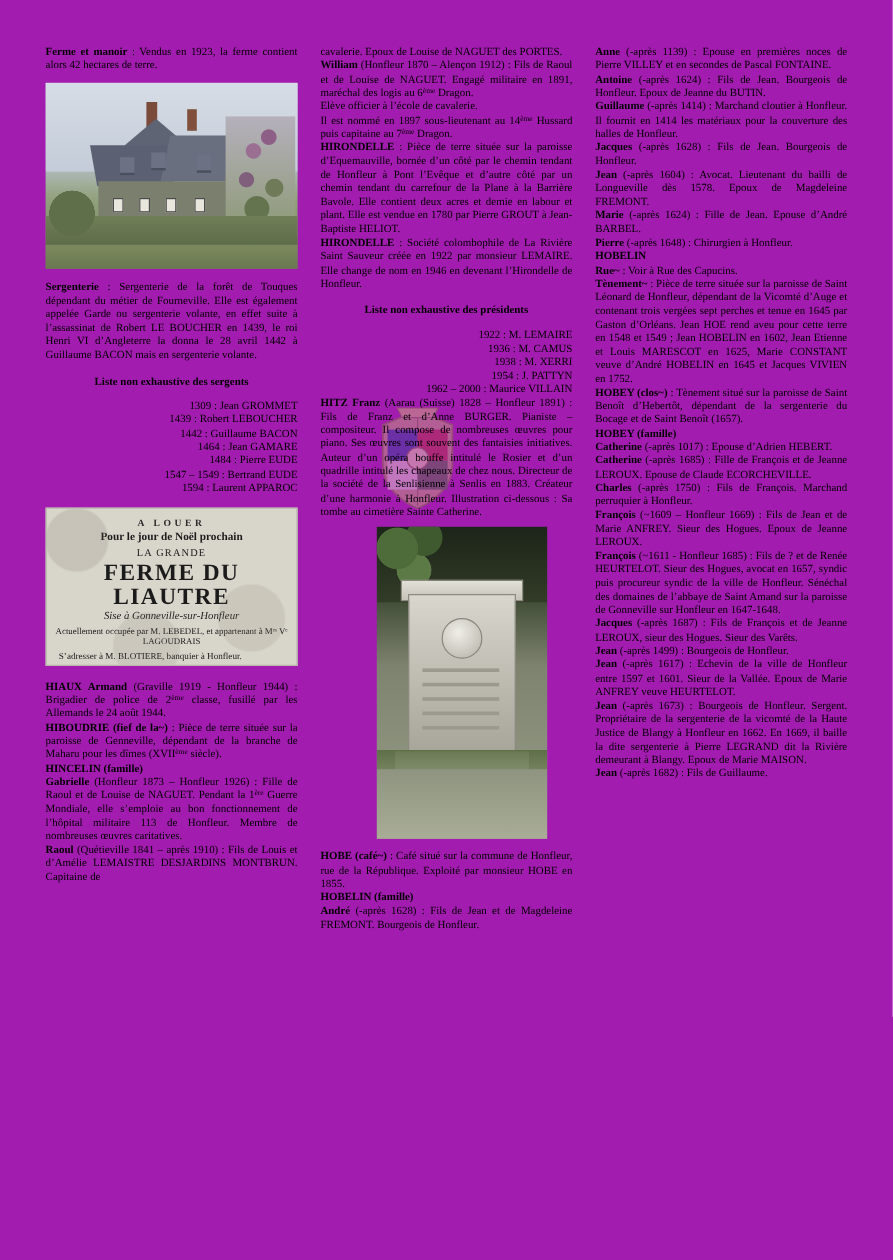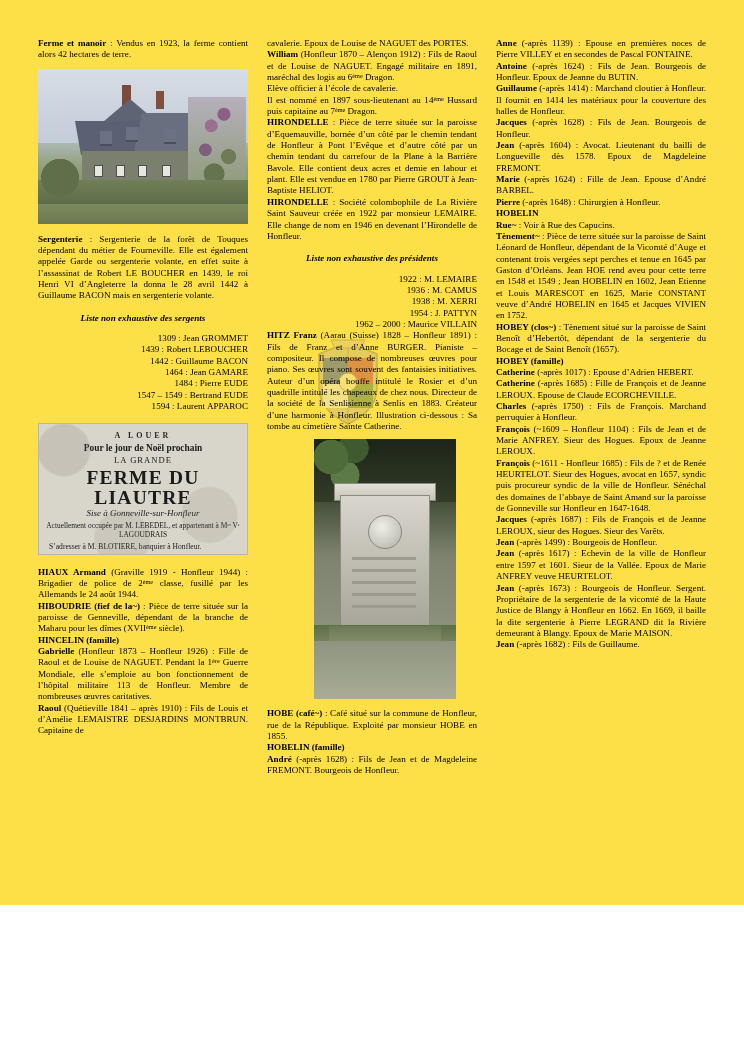--- a/index.html
+++ b/index.html
@@ -13,22 +13,22 @@
     height: 1050px;
     font-family: "Liberation Serif", "DejaVu Serif", serif;
     color: #000000;
     position: relative;
     overflow: hidden;
   }
   .page {
     position: absolute;
     left: 0; top: 0;
     width: 744px;
-    height: 905px;
-    background: #fde047;
+    height: 1050px;
+    background: #a21caf;
   }
   .columns {
     position: absolute;
     left: 38px;
     top: 38px;
     width: 668px;
     height: 975px;
     display: flex;
     flex-direction: row;
     gap: 19px;
@@ -53,21 +53,20 @@
   }
   sup {
     font-size: 6.2px;
     vertical-align: 0.38em;
     line-height: 0;
   }
   .ctr {
     text-align: center;
     font-weight: bold;
     margin: 11px 0 9px 0;
-    font-style: italic;
   }
   .listline {
     text-align: right;
     margin: 0;
   }
   .list-block {
     margin-bottom: 0;
   }
   
   .photo-manoir {
@@ -467,21 +466,21 @@
         <p class="e gap"><b>HOBEY (clos~)</b><span> : </span><span>Tènement situé sur la paroisse de Saint Benoît d’Hebertôt, dépendant de la sergenterie du Bocage et de Saint Benoît (1657).</span></p>
 
         <p class="e gap"><b>HOBEY (famille)</b></p>
 
         <p class="e"><b>Catherine</b> <span>(-après 1017)</span><span> : </span><span>Epouse d’Adrien HEBERT.</span></p>
 
         <p class="e"><b>Catherine</b> <span>(-après 1685)</span><span> : </span><span>Fille de François et de Jeanne LEROUX. Epouse de Claude ECORCHEVILLE.</span></p>
 
         <p class="e"><b>Charles</b> <span>(-après 1750)</span><span> : </span><span>Fils de François. Marchand perruquier à Honfleur.</span></p>
 
-        <p class="e"><b>François</b> <span>(~1609 – Honfleur 1104)</span><span> : </span><span>Fils de Jean et de Marie ANFREY. Sieur des Hogues. Epoux de Jeanne LEROUX.</span></p>
+        <p class="e"><b>François</b> <span>(~1609 – Honfleur 1669)</span><span> : </span><span>Fils de Jean et de Marie ANFREY. Sieur des Hogues. Epoux de Jeanne LEROUX.</span></p>
 
         <p class="e"><b>François</b> <span>(~1611 - Honfleur 1685)</span><span> : </span><span>Fils de ? et de Renée HEURTELOT. Sieur des Hogues, avocat en 1657, syndic puis procureur syndic de la ville de Honfleur. Sénéchal des domaines de l’abbaye de Saint Amand sur la paroisse de Gonneville sur Honfleur en 1647-1648.</span></p>
 
 
         <p class="e"><b>Jacques</b> <span>(-après 1687)</span><span> : </span><span>Fils de François et de Jeanne LEROUX, sieur des Hogues. Sieur des Varêts.</span></p>
 
         <p class="e"><b>Jean</b> <span>(-après 1499)</span><span> : </span><span>Bourgeois de Honfleur.</span></p>
 
         <p class="e"><b>Jean</b> <span>(-après 1617)</span><span> : </span><span>Echevin de la ville de Honfleur entre 1597 et 1601. Sieur de la Vallée. Epoux de Marie ANFREY veuve HEURTELOT.</span></p>
 

